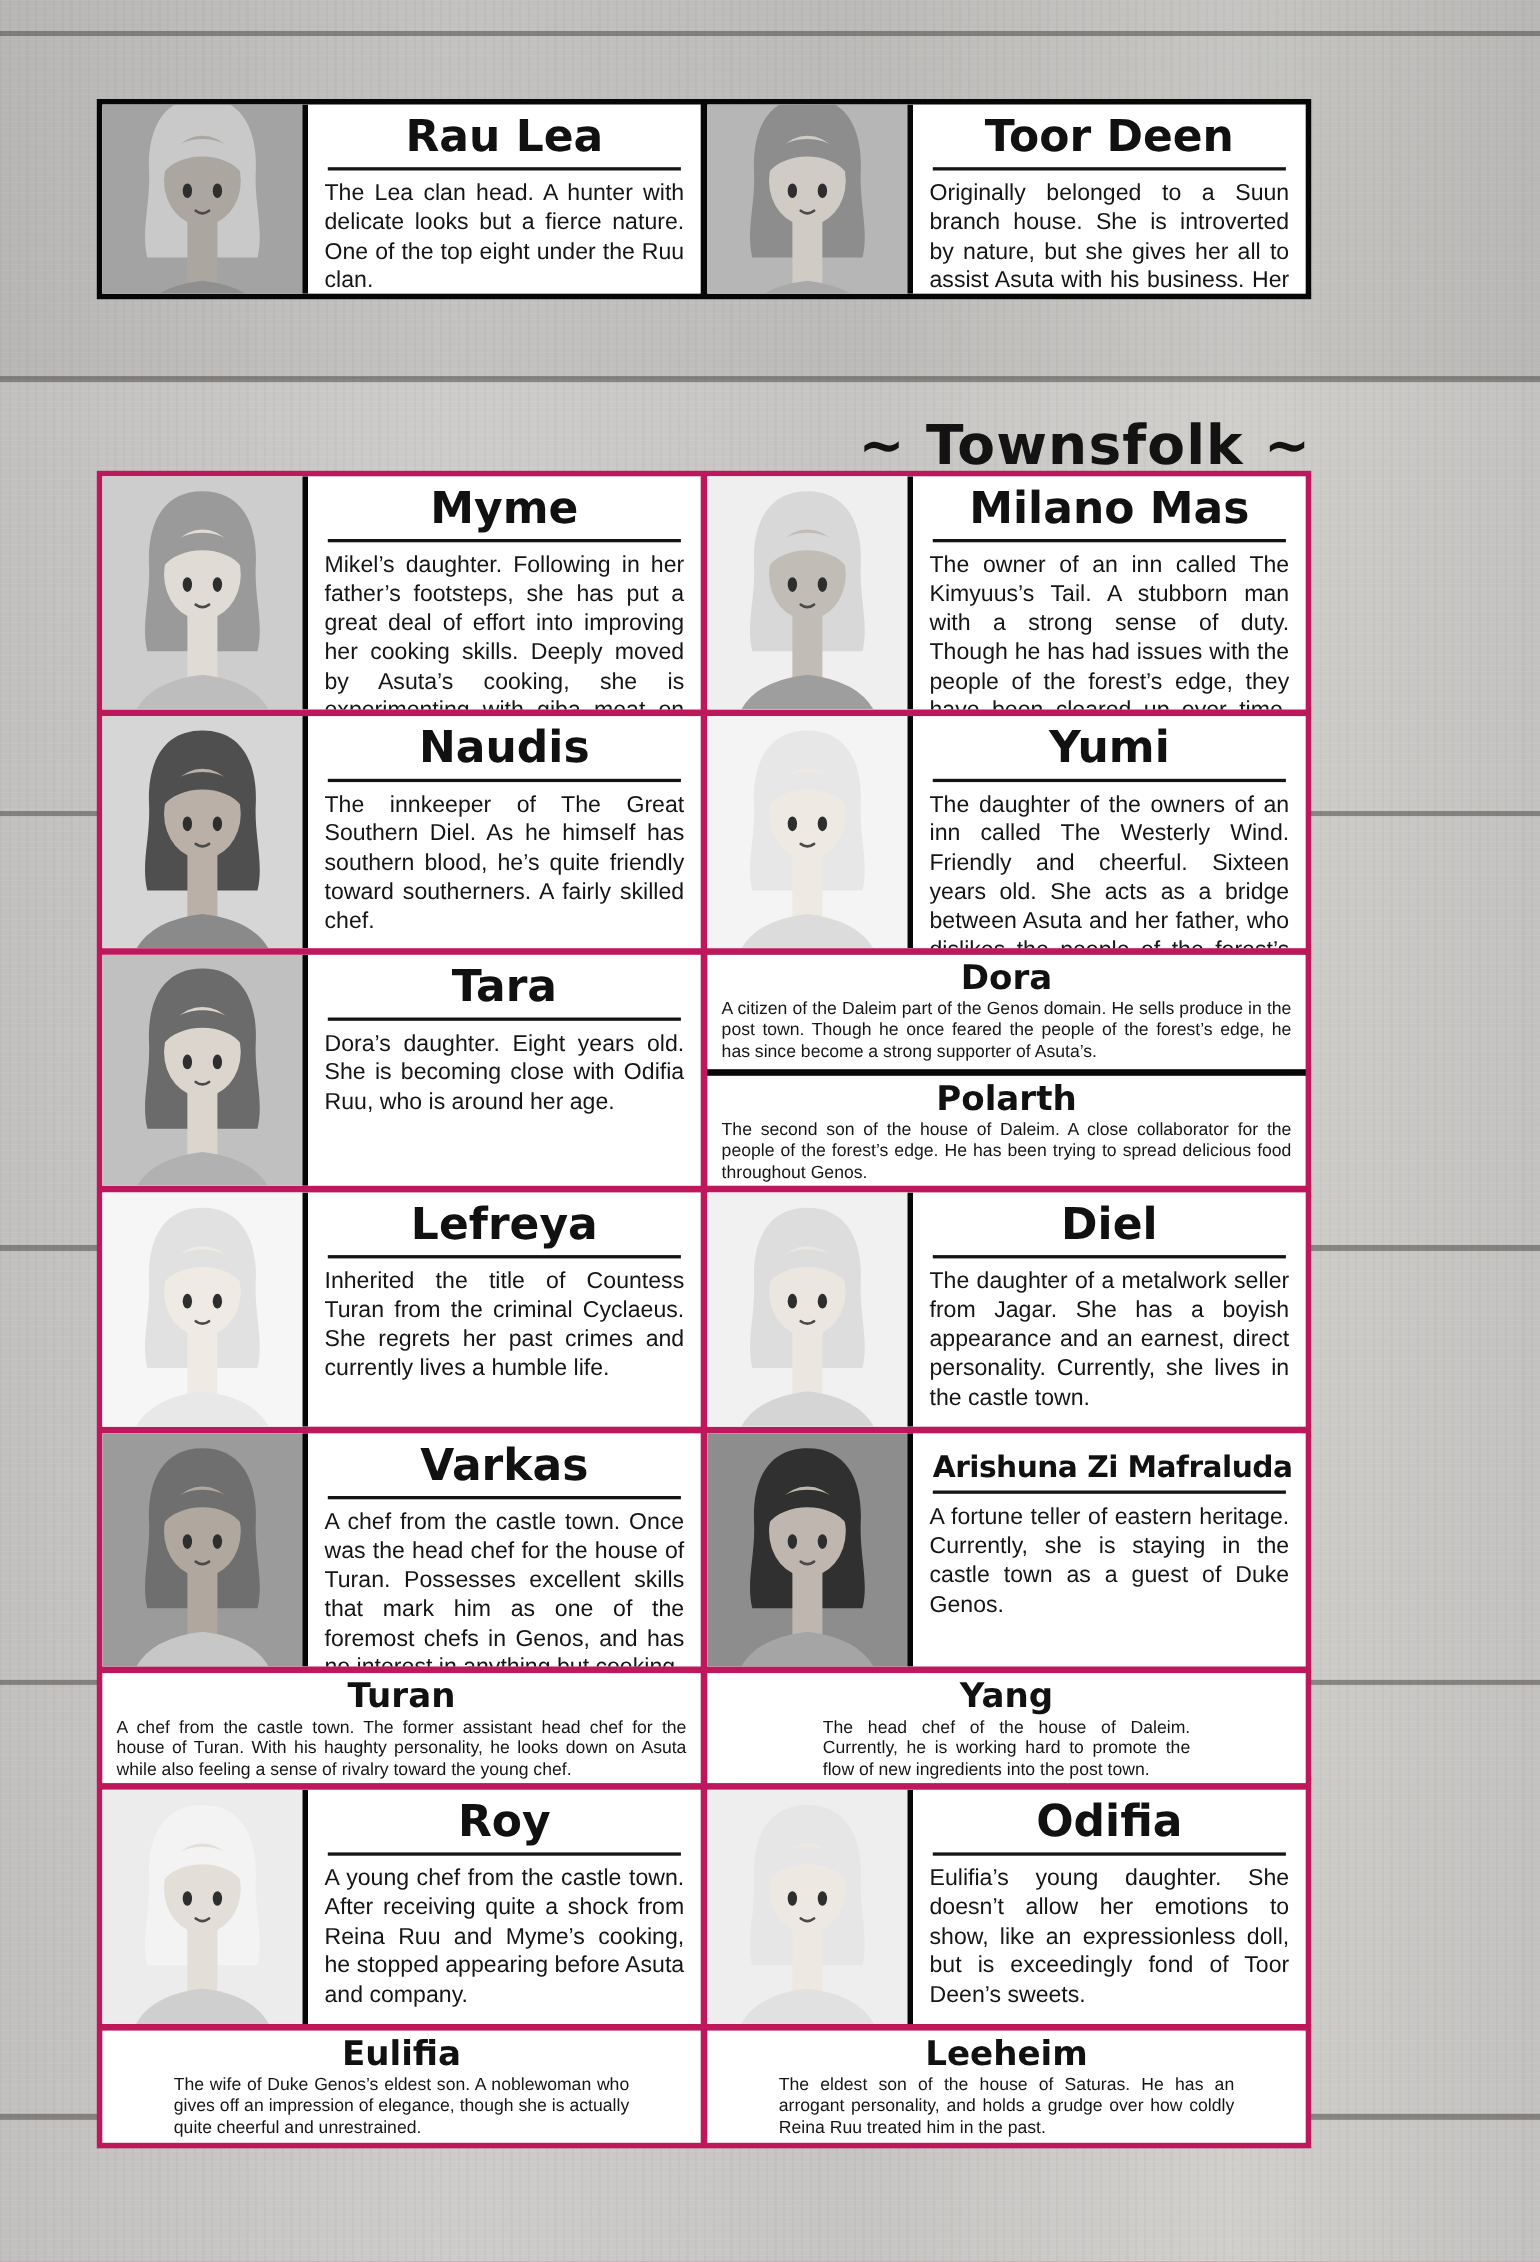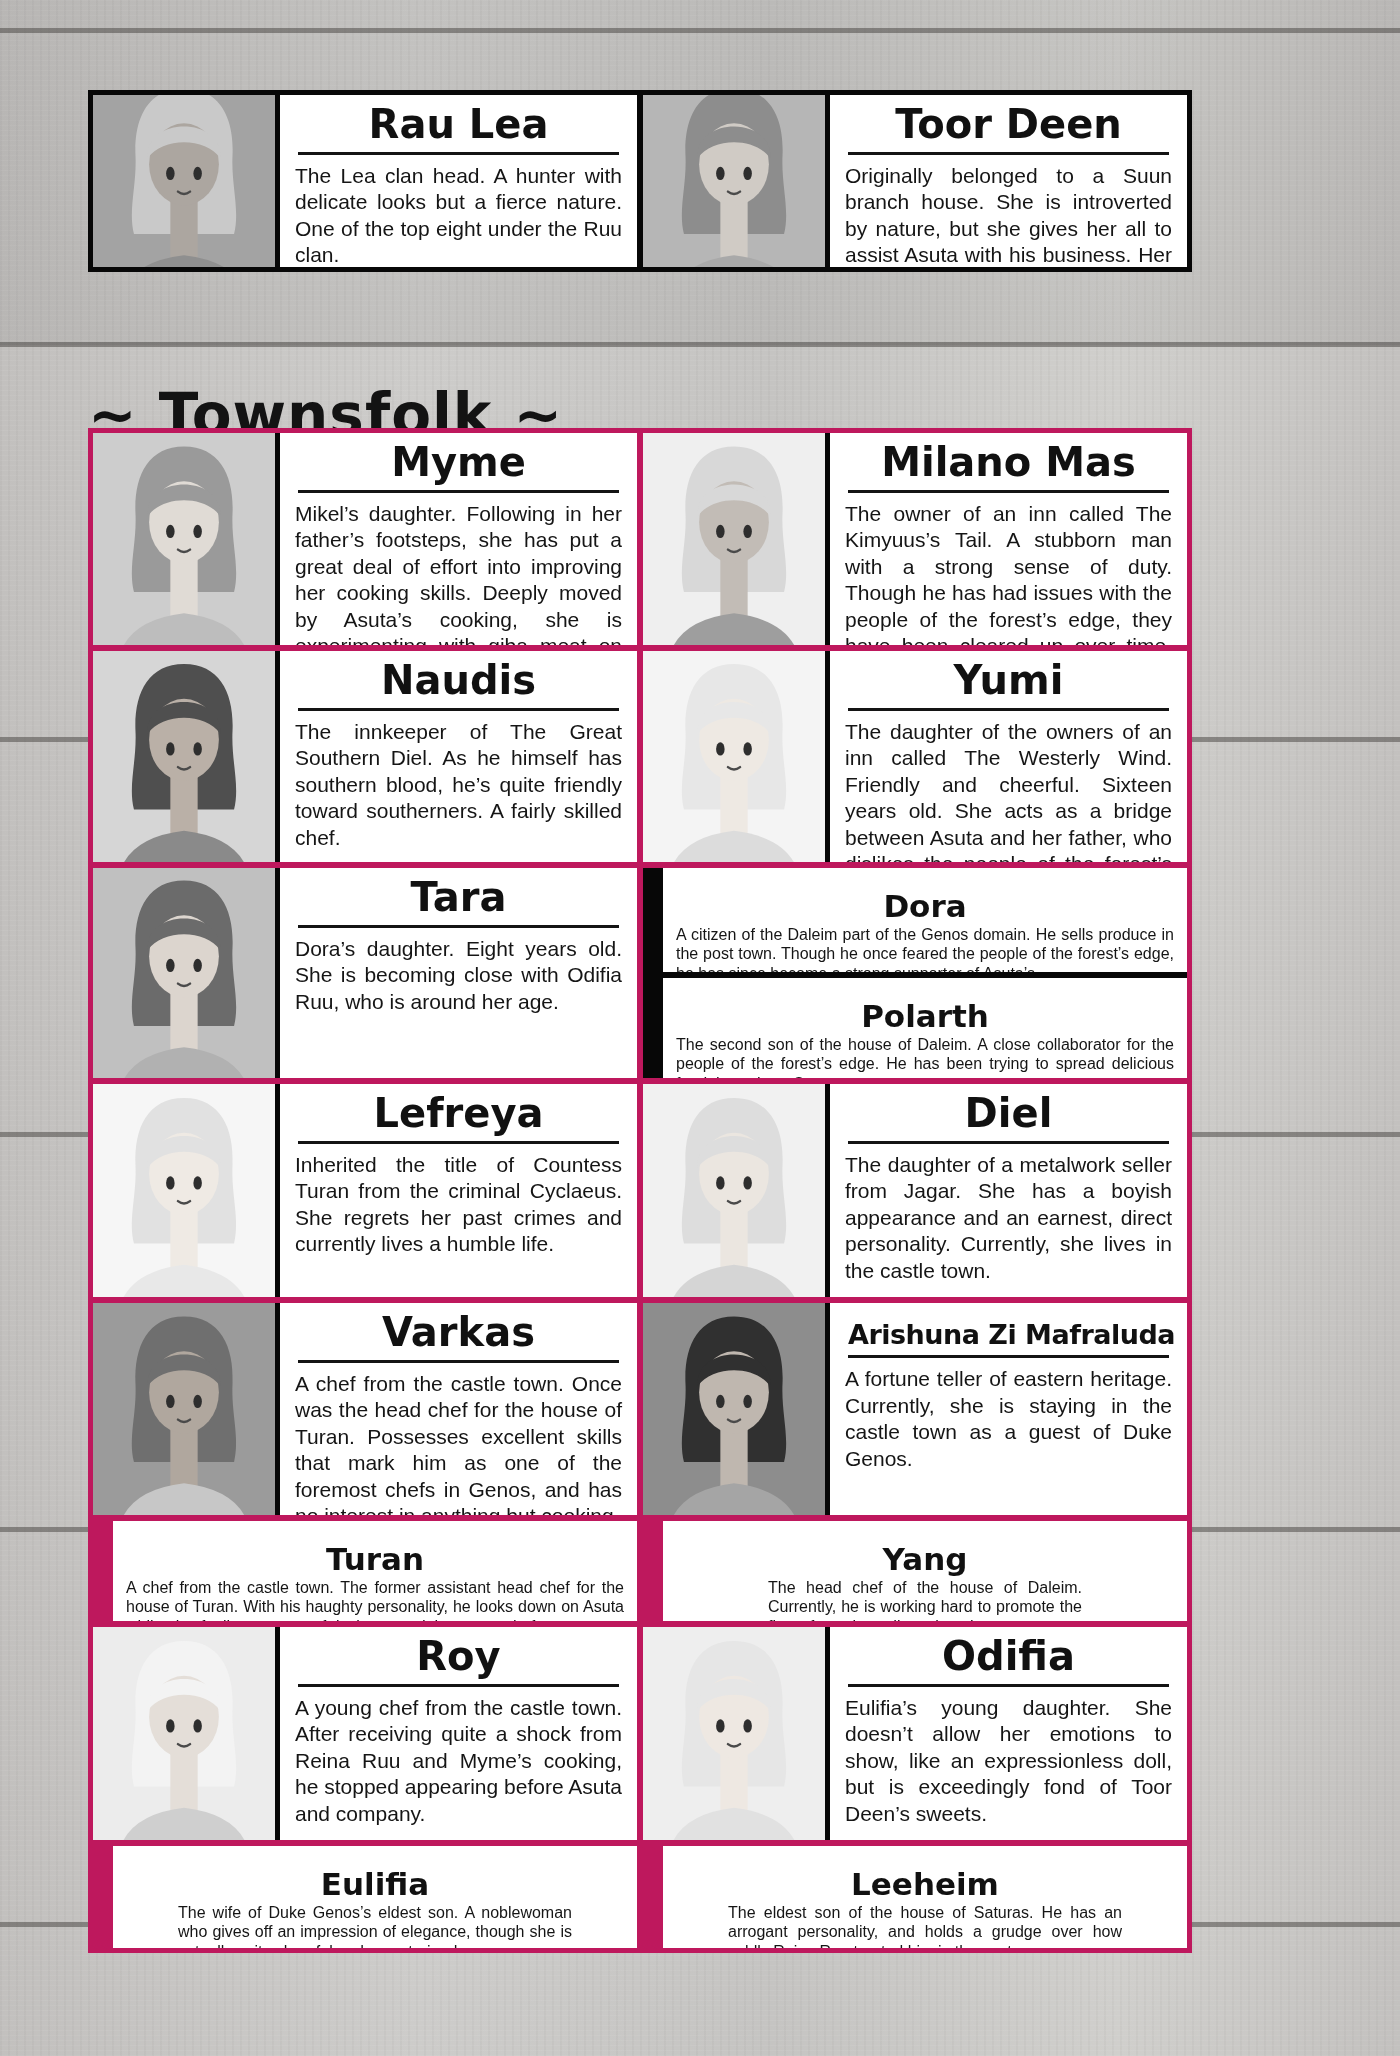--- a/index.html
+++ b/index.html
@@ -17,22 +17,22 @@
     background-position:0 0,0 0,0 -48px,0 0,0 0,0 0;
     background-repeat:no-repeat,no-repeat,repeat,repeat,repeat,no-repeat;
   }
   .top-section{
     position:absolute;left:88px;top:90px;width:1104px;height:182px;
     background:#070707;padding:5px;box-sizing:border-box;
     display:flex;gap:6px;
   }
   .top-section .card{flex:1;}
   .heading{
-    position:absolute;left:88px;top:342px;width:1104px;text-align:left;
-    font-family:"DejaVu Sans",sans-serif;font-weight:800;font-size:58px;color:#131313;
+    position:absolute;left:88px;top:342px;width:1104px;text-align:right;
+    font-family:"DejaVu Sans",sans-serif;font-weight:800;font-size:50px;color:#131313;
     letter-spacing:1px;
   }
   .grid{
     position:absolute;left:88px;top:428px;width:1104px;
     background:#be185d;padding:5px;box-sizing:border-box;
     display:grid;grid-template-columns:1fr 1fr;
     grid-template-rows:212px 211px 210px 213px 212px 100px 213px 102px;
     gap:6px;
   }
   .card{background:#ffffff;display:flex;overflow:hidden;min-width:0;}
@@ -45,21 +45,21 @@
   .cname{
     font-family:"DejaVu Sans",sans-serif;font-weight:800;font-size:40px;line-height:1.12;
     color:#111;text-align:center;margin:0 4px 8px;padding:2px 0 5px;
     border-bottom:3px solid #141414;white-space:nowrap;
   }
   .cname-sm{font-size:27px;letter-spacing:-0.5px;padding-top:12px;}
   .cdesc{
     margin:0 1px;font-size:21px;line-height:1.26;color:#151515;
     text-align:justify;
   }
-  .plain{flex-direction:column;padding:21px 12px 4px;box-sizing:border-box;display:flex;margin-left:20px;}
+  .plain{flex-direction:column;padding:4px 12px 4px;box-sizing:border-box;display:flex;}
   .plain .cname{border-bottom:none;font-size:31px;margin:0 0 1px;padding:0;}
   .plain .cdesc{font-size:16px;line-height:1.22;}
   .pad-narrow .cdesc{padding:0 52px;}
   .pad-yang .cdesc{padding:0 92px;}
   .stack{display:grid;grid-template-rows:104px 1fr;gap:6px;background:#070707;min-width:0;}
 </style>
 </head>
 <body>
 
 <svg width="0" height="0" style="position:absolute" aria-hidden="true">

